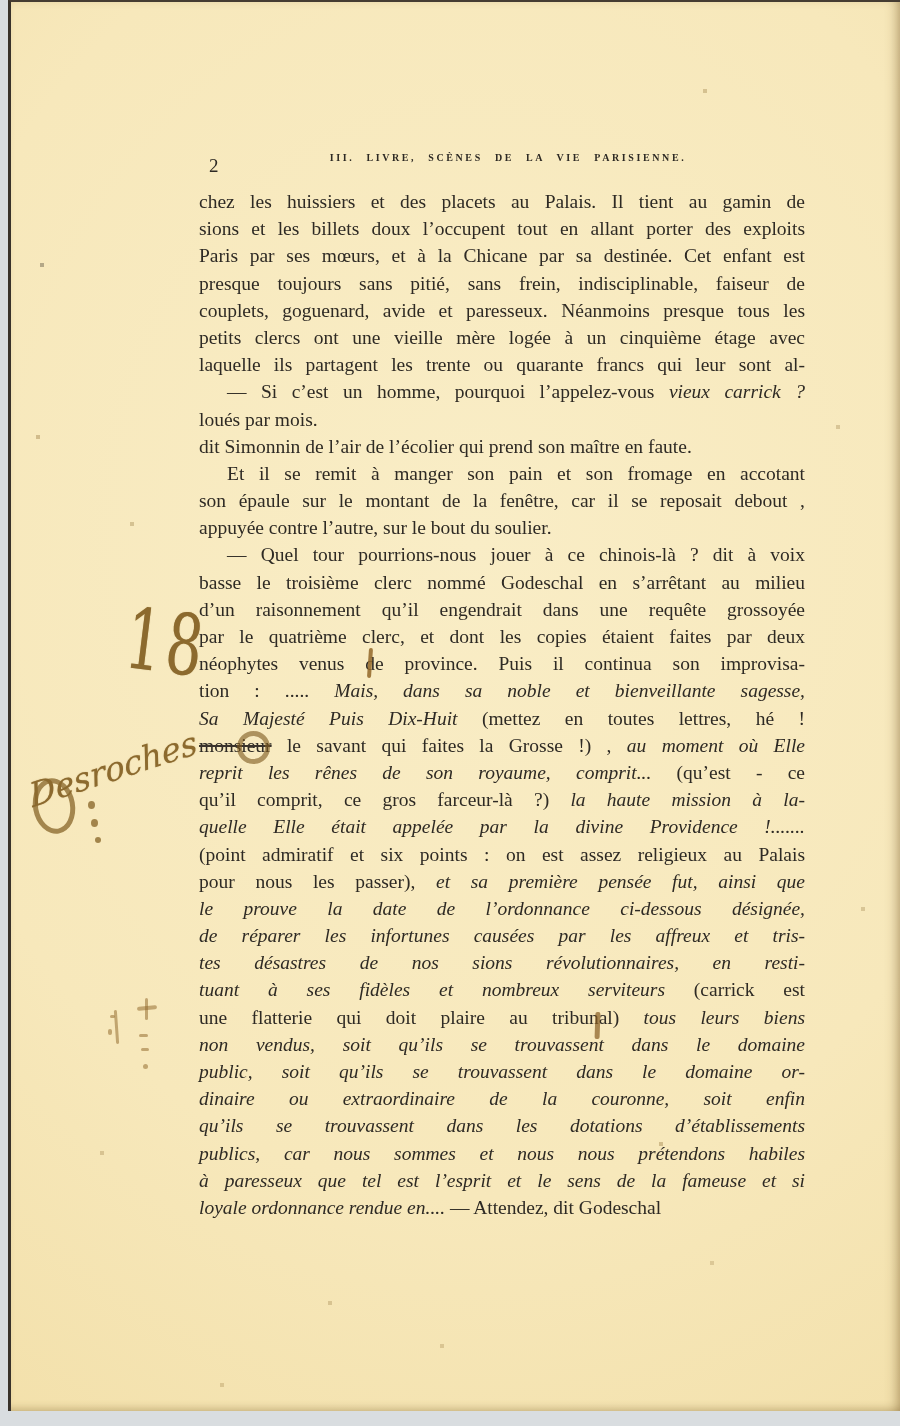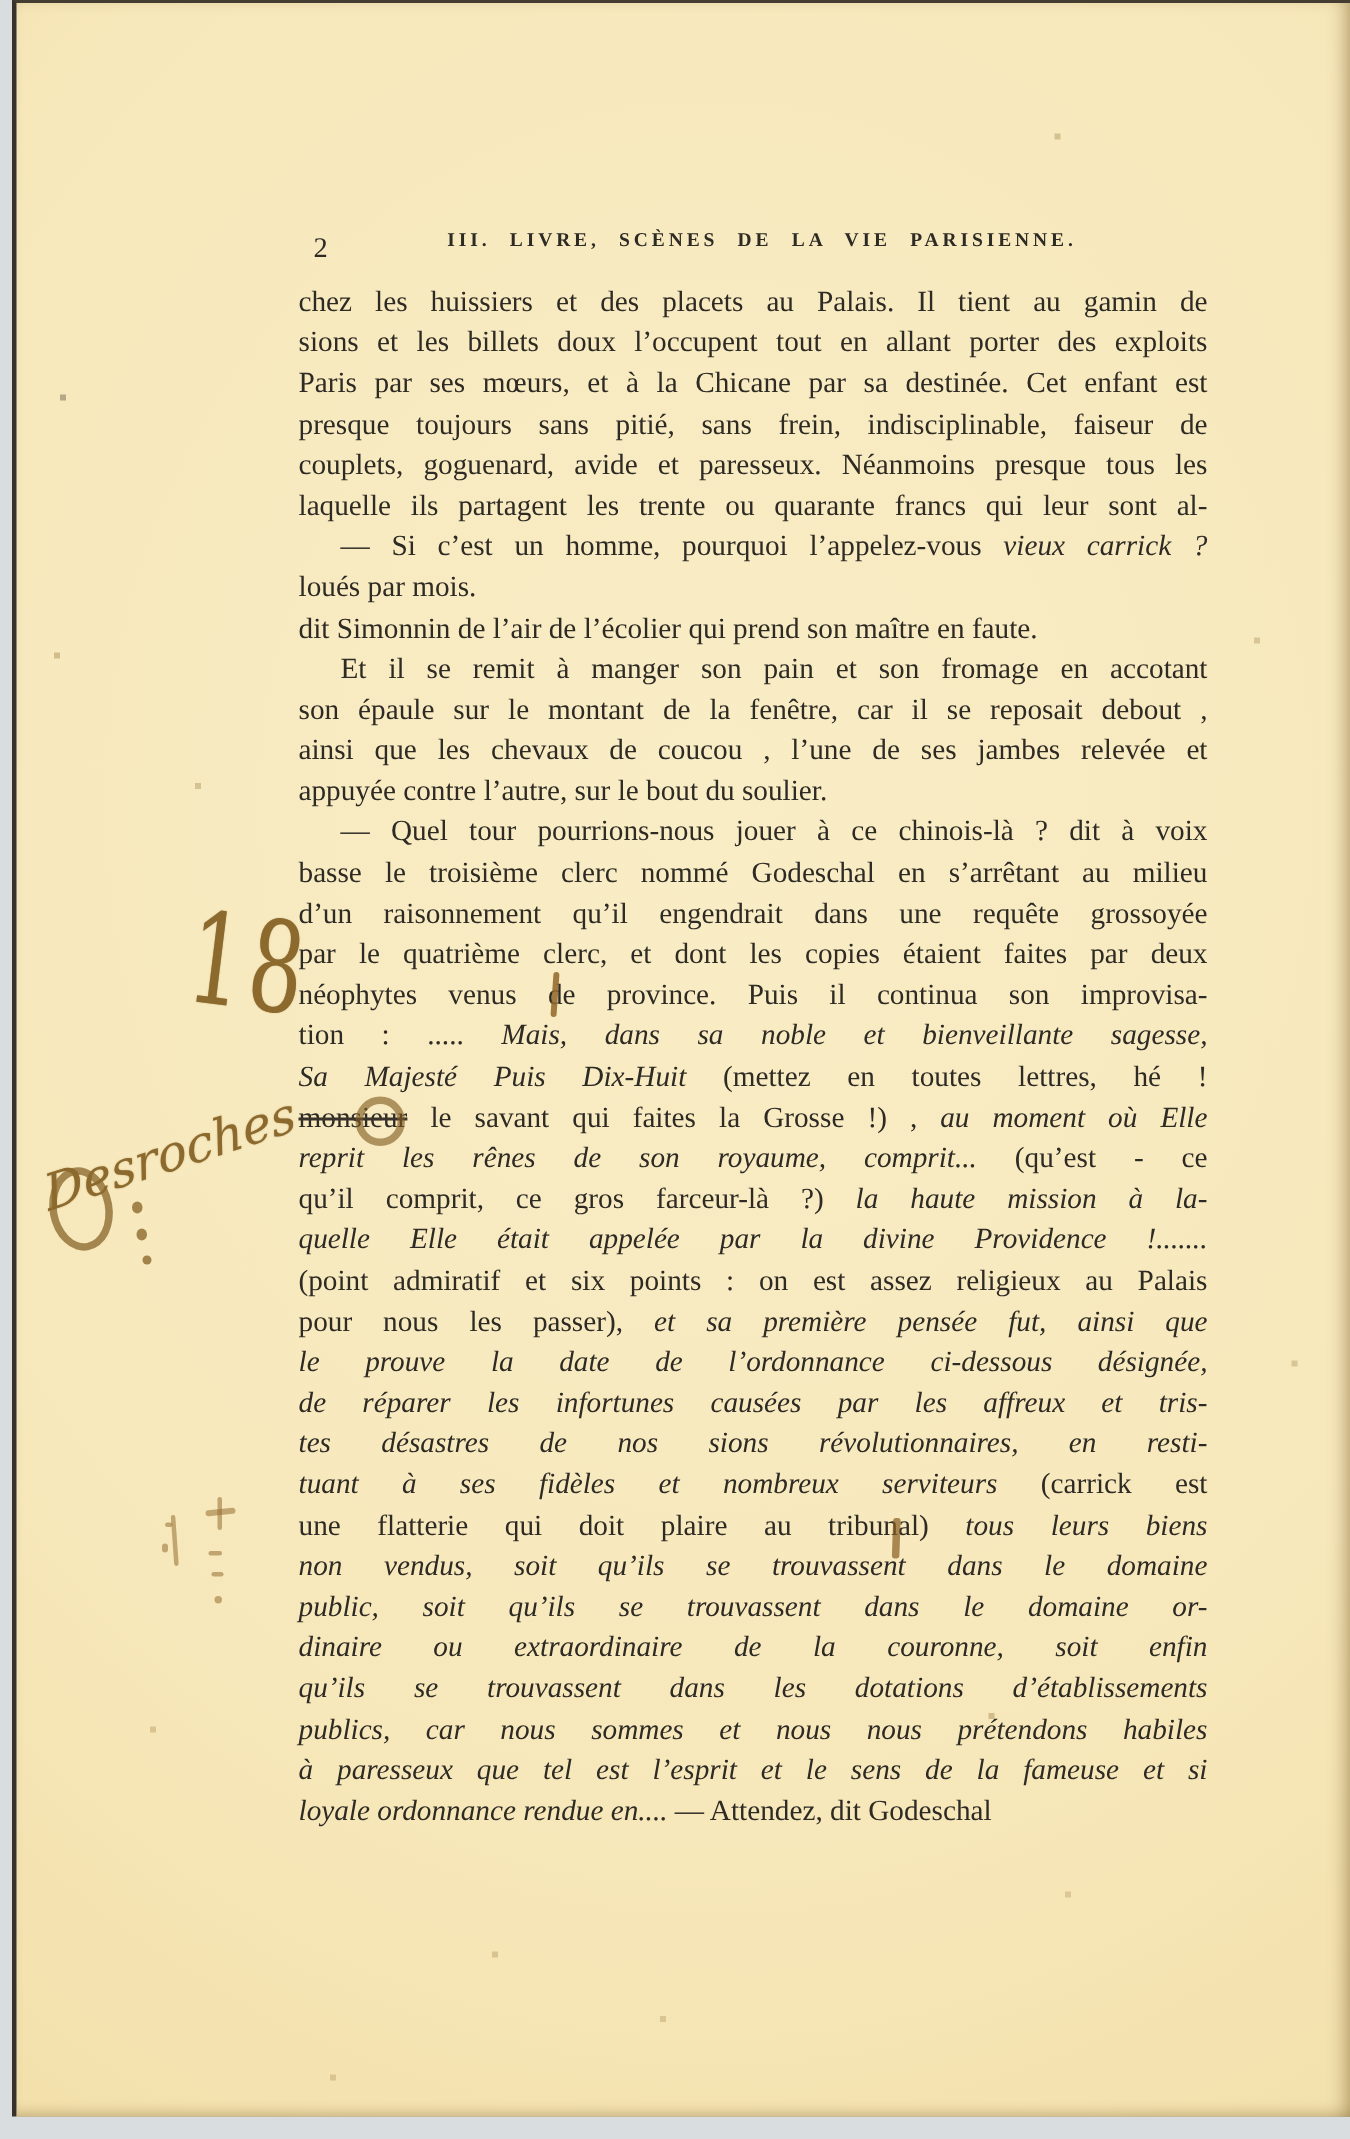--- a/index.html
+++ b/index.html
@@ -8,21 +8,21 @@
   .page{
     position:absolute;left:8px;top:0;right:0;bottom:15px;
     background:radial-gradient(115% 85% at 52% 38%, #f9edc6 0%, #f7e8bb 55%, #f1dda4 100%);
     border-left:3px solid #39322a;
     border-top:2px solid #453c32;
     box-shadow:inset -9px 0 12px -6px rgba(110,80,30,.45), inset 0 -7px 9px -5px rgba(120,95,45,.32);
   }
   .header{position:absolute;left:188px;top:150px;width:606px;color:#2e2a24;}
   .pagenum{position:absolute;left:10px;top:3px;font-size:19px;}
   .running-title{
-    text-align:center;font-size:13px;font-weight:bold;
+    text-align:center;font-size:10px;font-weight:bold;
     letter-spacing:2.6px;word-spacing:7px;white-space:nowrap;
     padding-left:12px;
   }
   .textblock{position:absolute;left:188px;top:186px;width:606px;color:#2e2a24;}
   .line{
     font-size:19.5px;line-height:27.2px;height:27.2px;
     text-align:justify;text-align-last:justify;white-space:nowrap;
   }
   .line.last{text-align-last:left;}
   .line.indent{text-indent:28px;}
@@ -105,27 +105,27 @@
       <span class="pagenum">2</span>
       <div class="running-title">III. LIVRE, SCÈNES DE LA VIE PARISIENNE.</div>
     </div>
 
     <div class="textblock">
         <div class="line"><span class="rm">chez les huissiers et des placets au Palais. Il tient au gamin de</span></div>
         <div class="line"><span class="rm">sions et les billets doux l’occupent tout en allant porter des exploits</span></div>
         <div class="line"><span class="rm">Paris par ses mœurs, et à la Chicane par sa destinée. Cet enfant est</span></div>
         <div class="line"><span class="rm">presque toujours sans pitié, sans frein, indisciplinable, faiseur de</span></div>
         <div class="line"><span class="rm">couplets, goguenard, avide et paresseux. Néanmoins presque tous les</span></div>
+        <div class="line"><span class="rm">petits clercs ont une vieille mère logée à un cinquième étage avec</span></div>
         <div class="line"><span class="rm">laquelle ils partagent les trente ou quarante francs qui leur sont al-</span></div>
         <div class="line indent"><span class="rm">— Si c’est un homme, pourquoi l’appelez-vous </span><span class="it">vieux carrick ?</span></div>
         <div class="line last"><span class="rm">loués par mois.</span></div>
         <div class="line last"><span class="rm">dit Simonnin de l’air de l’écolier qui prend son maître en faute.</span></div>
         <div class="line indent"><span class="rm">Et il se remit à manger son pain et son fromage en accotant</span></div>
         <div class="line"><span class="rm">son épaule sur le montant de la fenêtre, car il se reposait debout ,</span></div>
-        <div class="line"><span class="rm">ainsi que les chevaux de coucou , l’une de ses jambes relevée et</span></div>
         <div class="line last"><span class="rm">appuyée contre l’autre, sur le bout du soulier.</span></div>
         <div class="line indent"><span class="rm">— Quel tour pourrions-nous jouer à ce chinois-là ? dit à voix</span></div>
         <div class="line"><span class="rm">basse le troisième clerc nommé Godeschal en s’arrêtant au milieu</span></div>
         <div class="line"><span class="rm">d’un raisonnement qu’il engendrait dans une requête grossoyée</span></div>
         <div class="line"><span class="rm">par le quatrième clerc, et dont les copies étaient faites par deux</span></div>
         <div class="line"><span class="rm">néophytes venus de province. Puis il continua son improvisa-</span></div>
         <div class="line"><span class="rm">tion : ..... </span><span class="it">Mais, dans sa noble et bienveillante sagesse,</span></div>
         <div class="line"><span class="it">Sa Majesté Puis Dix-Huit </span><span class="rm">(mettez en toutes lettres, hé !</span></div>
         <div class="line"><span class="stk">monsieur<span class="ink-ring"></span></span><span class="rm"> le savant qui faites la Grosse !) , </span><span class="it">au moment où Elle</span></div>
         <div class="line"><span class="it">reprit les rênes de son royaume, comprit... </span><span class="rm">(qu’est - ce</span></div>

